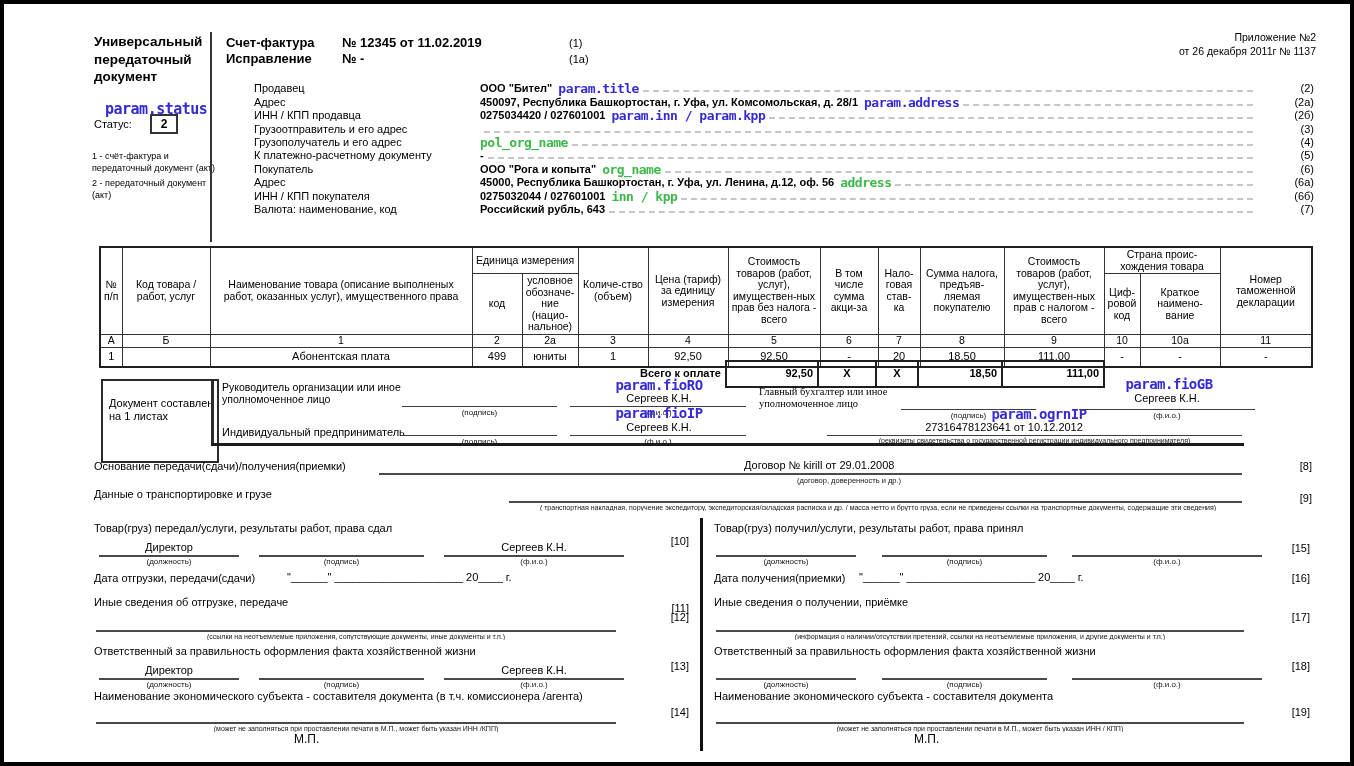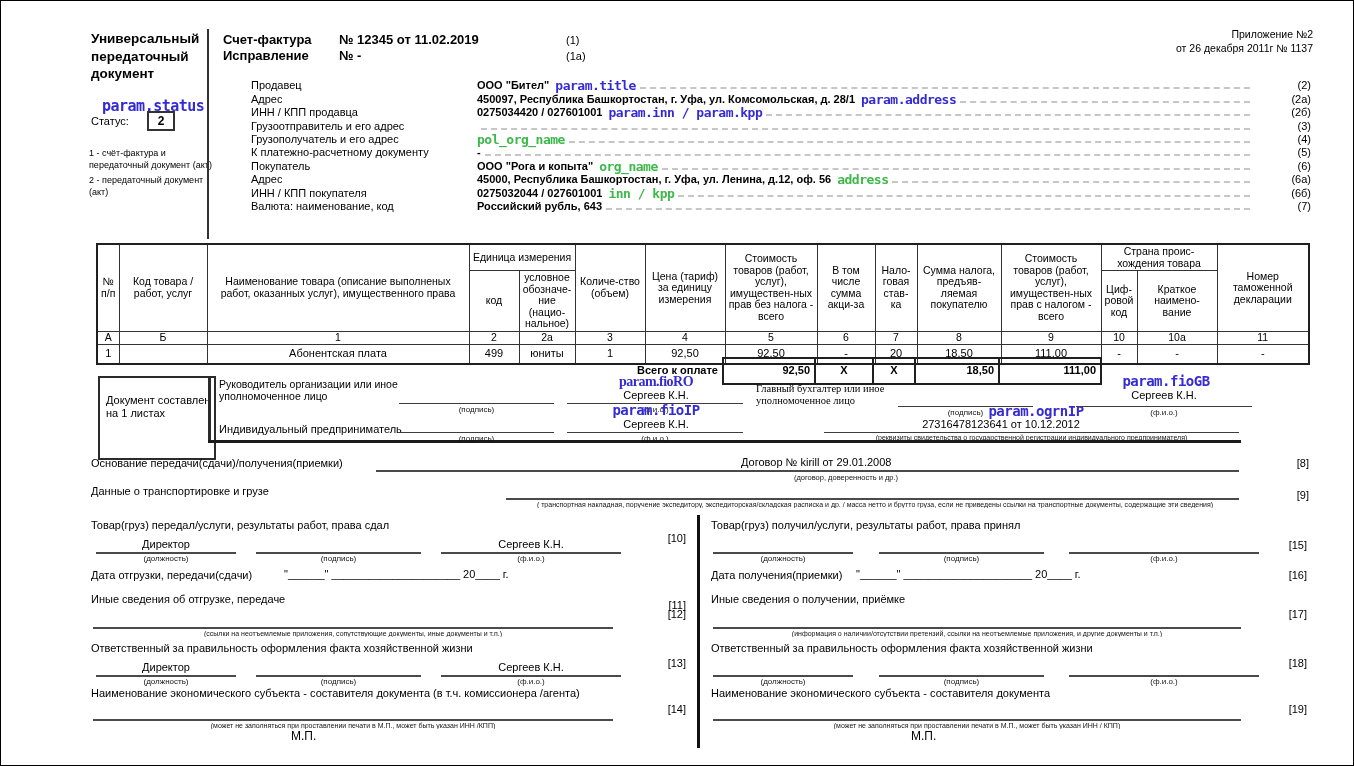--- a/index.html
+++ b/index.html
@@ -1,16 +1,16 @@
 <!DOCTYPE html>
 <html style="--ph-blue: #352bd4; --ph-green: #3db84b;"><head>
 <meta charset="utf-8">
 <style>
   html,body{margin:0;padding:0;background:#e8e8e8;}
-  .page{position:relative;width:1354px;height:766px;background:#fff;border:1px solid #000000;
+  .page{position:relative;width:1354px;height:766px;background:#fff;border:4px solid #000000;
         font-family:"Liberation Sans","DejaVu Sans",sans-serif;font-size:11px;color:#000;overflow:hidden;box-sizing:border-box;}
   .abs{position:absolute;}
   .b{font-weight:bold;}
   .nw{white-space:nowrap;}
   .c{text-align:center;}
   .r{text-align:right;}
   .ph{font-family:"DejaVu Sans Mono","Liberation Mono",monospace;font-weight:bold;font-size:14px;letter-spacing:-0.5px;color:var(--ph-blue,#352bd4);}
   .ph.green{color:var(--ph-green,#3db84b);}
   .cap{font-size:8px;color:#141414;text-align:center;}
   .cap7{font-size:7px;color:#141414;text-align:center;white-space:nowrap;overflow:hidden;}
@@ -247,21 +247,21 @@
   <div class="abs" style="left:97px;top:375px;width:108px;height:64px;border:2px solid #2b2b2b;padding:16px 0 0 6px;line-height:13px;box-sizing:content-box;">
     <div>Документ составлен</div>
     <div>на 1 листах</div>
   </div>
   <div class="abs" style="left:207px;top:375px;width:3px;height:67px;background:#2b2b2b;"></div>
   <div class="abs" style="left:207px;top:439px;width:1033px;height:3px;background:#1b1b1b;"></div>
 
   <div class="abs small-label" style="left:218px;top:378px;width:182px;">Руководитель организации или иное уполномоченное лицо</div>
   <div class="abs line15" style="left:398px;top:402px;width:155px;"></div>
   <div class="abs cap" style="left:398px;top:404px;width:155px;">(подпись)</div>
-  <div class="abs ph c" style="left:570px;top:373px;width:170px;font-family:Liberation Serif, serif;">param.fioRO</div>
+  <div class="abs ph c" style="left:570px;top:373px;width:170px;">param.fioRO</div>
   <div class="abs c" style="left:570px;top:388px;width:170px;">Сергеев К.Н.</div>
   <div class="abs line15" style="left:566px;top:402px;width:176px;"></div>
   <div class="abs cap" style="left:566px;top:404px;width:176px;">(ф.и.о.)</div>
 
   <div class="abs small-label" style="left:755px;top:382px;width:168px;font-family:Liberation Serif, serif;">Главный бухгалтер или иное уполномоченное лицо</div>
   <div class="abs line15" style="left:897px;top:405px;width:135px;"></div>
   <div class="abs cap" style="left:897px;top:407px;width:135px;">(подпись)</div>
   <div class="abs ph c" style="left:950px;top:402px;width:170px;">param.ogrnIP</div>
   <div class="abs ph c" style="left:1075px;top:372px;width:180px;">param.fioGB</div>
   <div class="abs c" style="left:1078px;top:388px;width:170px;">Сергеев К.Н.</div>

